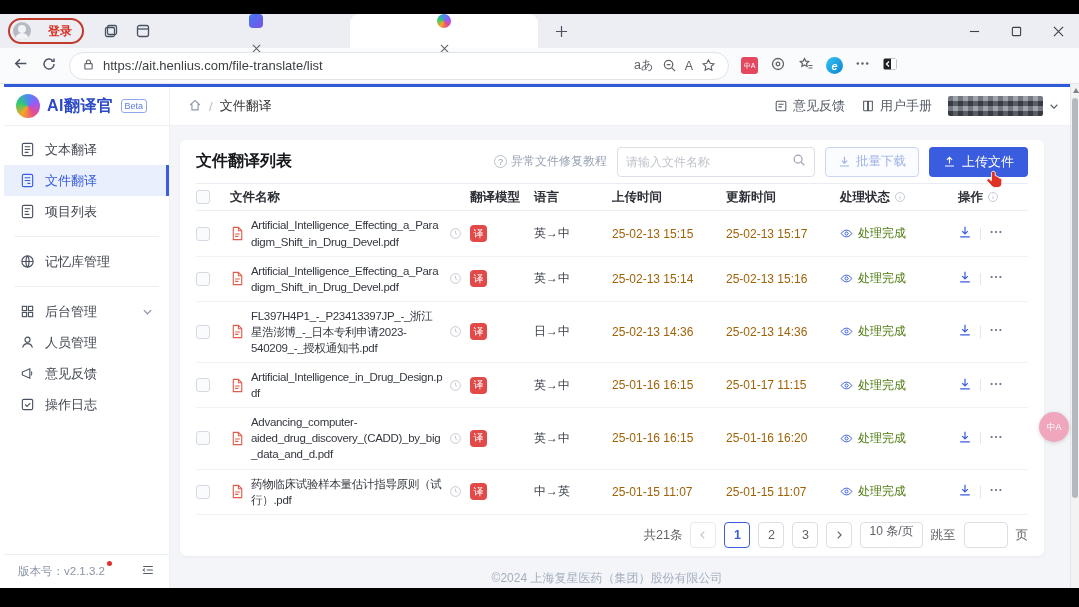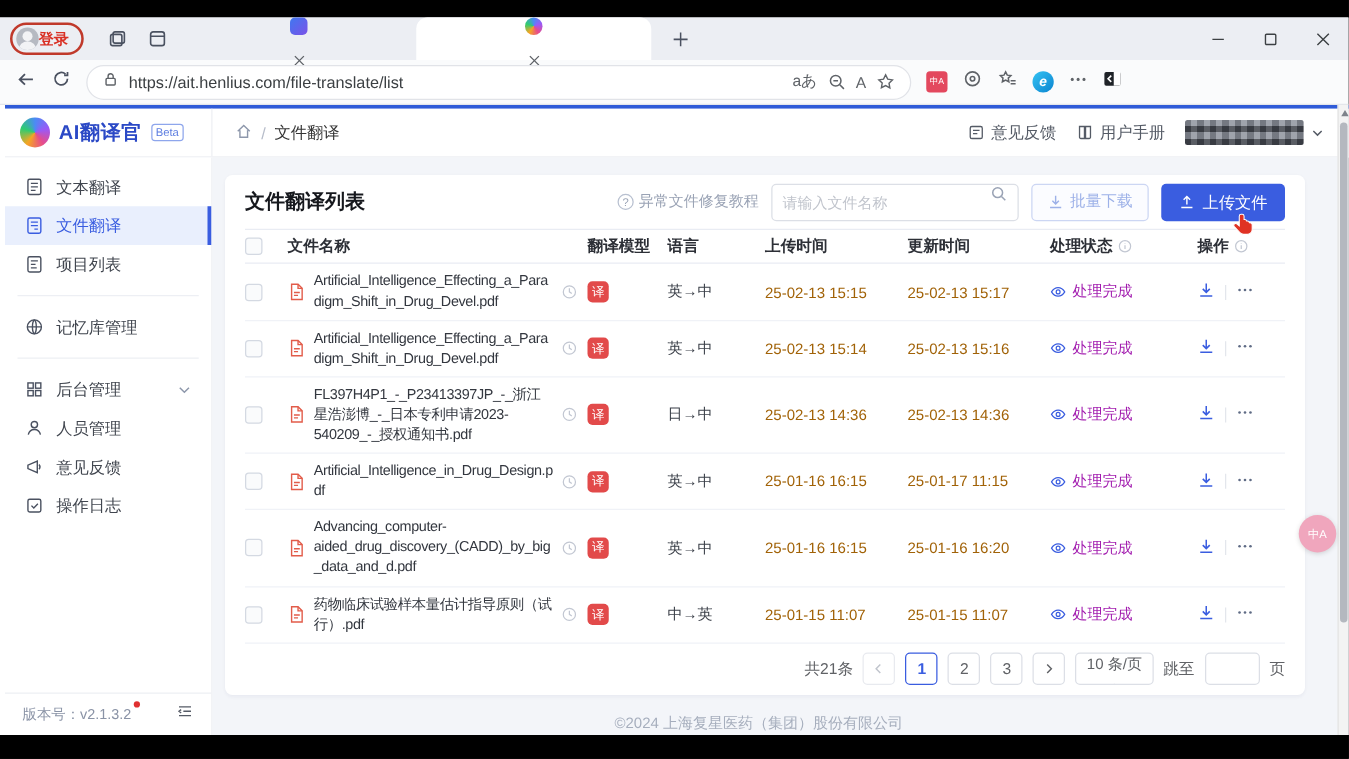--- a/index.html
+++ b/index.html
@@ -3,21 +3,21 @@
 <meta charset="utf-8">
 <style>
   * { margin:0; padding:0; box-sizing:border-box; }
   html,body { background:#000; }
   #screen { position:relative; width:1079px; height:607px; background:#000; overflow:hidden;
             font-family:"Liberation Sans","DejaVu Sans",sans-serif; }
   .browser { position:absolute; top:14px; left:0; width:1079px; height:574px; background:#fff; }
 
   
   .tabbar { height:34px; background:#eceef3; display:flex; align-items:center; padding-left:8px; }
-  .profile-chip { display:flex; align-items:center; gap:0; border:2px solid #c0392b; border-radius:15px;
+  .profile-chip { display:flex; align-items:center; gap:17px; border:2px solid #c0392b; border-radius:15px;
                   padding:2px 10px 2px 3px; margin-right:14px; }
   .avatar { width:18px; height:18px; border-radius:50%; background:#b6bac2; position:relative; overflow:hidden; }
   .avatar::before { content:""; position:absolute; left:5px; top:3px; width:8px; height:8px; border-radius:50%; background:#f2f3f5; }
   .avatar::after { content:""; position:absolute; left:2px; top:11px; width:14px; height:9px; border-radius:7px 7px 0 0; background:#f2f3f5; }
   .login-label { color:#d93025; font-size:12px; font-weight:bold; }
   .chrome-ic { display:inline-flex; align-items:center; justify-content:center; width:26px; height:26px; margin-right:6px; }
   .tab { display:flex; align-items:center; gap:7px; width:188px; height:34px; padding:0 9px; font-size:12px; color:#3c4043;flex-direction:column; }
   .tab.active { background:#fff; border-radius:9px 9px 0 0; }
   .tab .title { flex:1; white-space:nowrap; overflow:hidden; text-overflow:ellipsis; }
   .fav1 { width:14px; height:14px; border-radius:4px; background:linear-gradient(135deg,#3f78f0,#7b52e8); flex:none; }
@@ -74,39 +74,39 @@
   
   .content { flex:1; position:relative; }
   .card { position:absolute; left:10px; top:14px; width:864px; height:416px; background:#fff; border-radius:6px;
           box-shadow:0 1px 3px rgba(30,40,90,.05); padding:0 16px; display:flex; flex-direction:column; }
   .card-head { height:46px; display:flex; align-items:center; gap:10px; }
   .page-title { font-size:16px; font-weight:bold; color:#16181d; }
   .head-right { margin-left:auto; display:flex; align-items:center; gap:10px; }
   .help-link { display:flex; align-items:center; gap:4px; font-size:12px; color:#9aa3b5; }
   .qicon { width:13px; height:13px; border:1px solid #b8c0d0; border-radius:50%; font-size:9px; line-height:12px;
            text-align:center; color:#9aa3b5; display:inline-block; }
-  .searchbox { width:198px; height:30px; border:1px solid #dcdfe6; border-radius:4px; display:flex; padding:0 8px; background:#fff; }
+  .searchbox { width:198px; height:30px; border:1px solid #dcdfe6; border-radius:4px; display:flex; align-items:center; padding:0 8px; background:#fff; }
   .searchbox input { border:none; outline:none; flex:1; font-size:12px; color:#333; font-family:inherit; }
   .searchbox input::placeholder { color:#c0c4cc; }
   .btn-ghost { height:30px; display:flex; align-items:center; gap:5px; padding:0 12px; border:1px solid #ccd6f3;
                border-radius:4px; background:#fbfcff; color:#9db1e8; font-size:12.5px; }
   .btn-primary { height:30px; display:flex; align-items:center; gap:6px; padding:0 14px; border-radius:4px;
                  background:#3a5de0; color:#fff; font-size:13px; border:none; }
 
   .tgrid { display:grid; grid-template-columns:34px 240px 64px 78px 114px 114px 118px 70px; align-items:center; }
   .thead { height:30px; border-top:1px solid #e9ecf3; border-bottom:1px solid #e9ecf3; font-size:12.5px; font-weight:bold; color:#2c2f36; }
   .th { display:flex; align-items:center; gap:4px; }
   .trow { border-bottom:1px solid #f0f2f7; padding:6px 0; font-size:12px; color:#3a3f48; }
   .cb { width:14px; height:14px; border:1px solid #d4d9e2; border-radius:3px; background:#fafbfc; display:inline-block; }
   .namecell { display:flex; align-items:center; gap:6px; padding-right:6px; }
   .fname { max-width:192px; font-size:11.5px; letter-spacing:-0.3px; line-height:1.4; overflow-wrap:anywhere; color:#33373f; }
   .model-badge { width:17px; height:17px; border-radius:4px; background:#e24a4a; color:#fff; font-size:10px;
                  display:flex; align-items:center; justify-content:center; }
   .timecell { font-size:12px; color:#a16207; }
-  .statuscell { display:flex; align-items:center; gap:5px; color:#a21caf; font-size:12px; }
+  .statuscell { display:flex; align-items:center; gap:5px; color:#4d7c0f; font-size:12px; }
   .opscell { display:flex; align-items:center; gap:8px; }
   .op-sep { width:1px; height:12px; background:#e3e6ec; }
 
   .pagerow { margin-top:auto; height:44px; display:flex; align-items:center; justify-content:flex-end; gap:8px;
              font-size:12.5px; color:#606266; }
   .pbtn { min-width:26px; height:26px; border:1px solid #dcdfe6; border-radius:4px; background:#fff; display:flex;
           align-items:center; justify-content:center; font-size:12.5px; color:#606266; }
   .pbtn.disabled { color:#c0c4cc; border-color:#e8eaef; }
   .pbtn.current { border-color:#3a5de0; color:#3a5de0; font-weight:bold; }
   .perpage { height:26px; border:1px solid #dcdfe6; border-radius:4px; display:flex; align-items:center; gap:6px;

